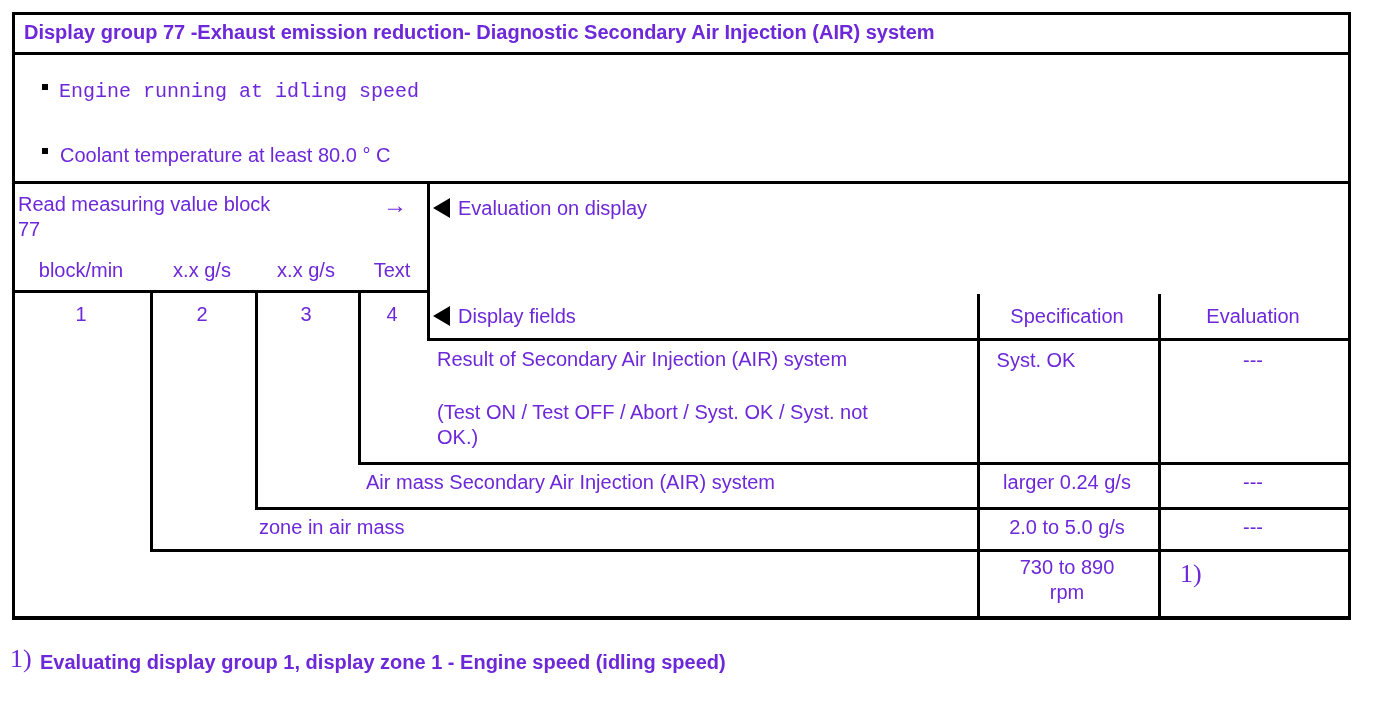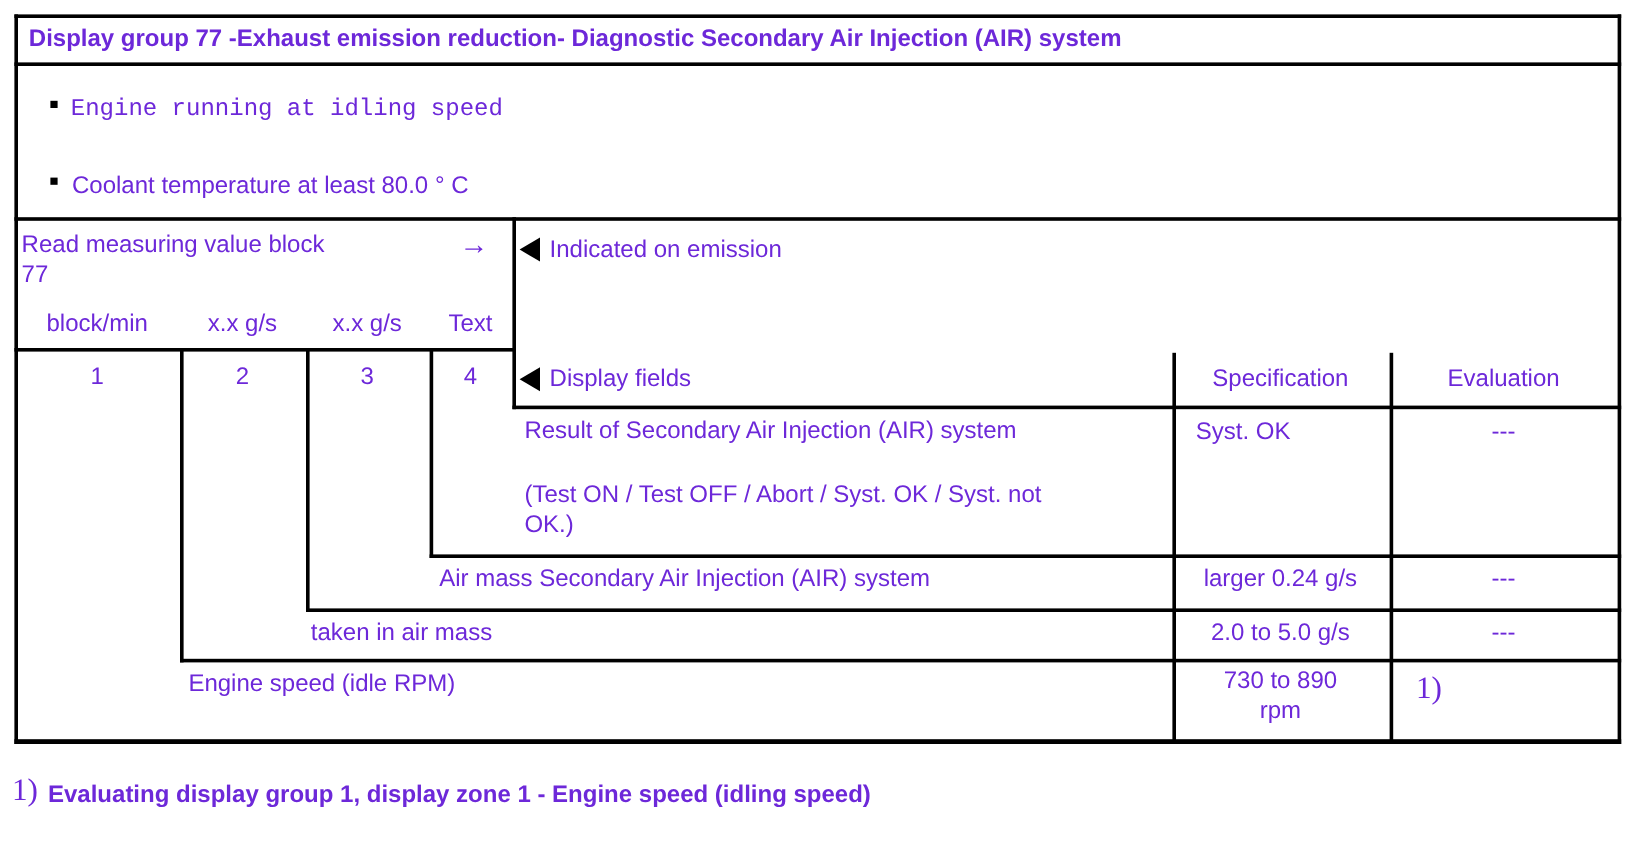--- a/index.html
+++ b/index.html
@@ -57,42 +57,41 @@
   <div class="txt ctr" style="left:202px;top:258px;">x.x g/s</div>
   <div class="txt ctr" style="left:306px;top:258px;">x.x g/s</div>
   <div class="txt ctr" style="left:392px;top:258px;">Text</div>
 
   <div class="txt ctr" style="left:81px;top:302px;">1</div>
   <div class="txt ctr" style="left:202px;top:302px;">2</div>
   <div class="txt ctr" style="left:306px;top:302px;">3</div>
   <div class="txt ctr" style="left:392px;top:302px;">4</div>
 
   <div class="ptr" style="left:433px;top:198px;"></div>
-  <div class="txt" style="left:458px;top:196px;">Indicated on emission</div>
+  <div class="txt" style="left:458px;top:196px;">Evaluation on display</div>
 
   <div class="ptr" style="left:433px;top:306px;"></div>
   <div class="txt" style="left:458px;top:304px;">Display fields</div>
   <div class="txt ctr" style="left:1067px;top:304px;">Specification</div>
   <div class="txt ctr" style="left:1253px;top:304px;">Evaluation</div>
 
   <div class="txt" style="left:437px;top:347px;">Result of Secondary Air Injection (AIR) system</div>
   <div class="txt wrap" style="left:437px;top:400px;">(Test ON / Test OFF / Abort / Syst. OK / Syst. not
 OK.)</div>
   <div class="txt ctr" style="left:1036px;top:348px;">Syst. OK</div>
   <div class="txt ctr" style="left:1253px;top:348px;">---</div>
 
   <div class="txt" style="left:366px;top:470px;">Air mass Secondary Air Injection (AIR) system</div>
   <div class="txt ctr" style="left:1067px;top:470px;">larger 0.24 g/s</div>
   <div class="txt ctr" style="left:1253px;top:470px;">---</div>
 
-  <div class="txt" style="left:259px;top:515px;">taken in air mass</div>
+  <div class="txt" style="left:259px;top:515px;">zone in air mass</div>
   <div class="txt ctr" style="left:1067px;top:515px;">2.0 to 5.0 g/s</div>
   <div class="txt ctr" style="left:1253px;top:515px;">---</div>
 
-  <div class="txt" style="left:157px;top:558px;">Engine speed (idle RPM)</div>
   <div class="txt ctr wrap" style="left:1067px;top:555px;">730 to 890
 rpm</div>
   <div class="txt serif" style="left:1180px;top:560px;">1)</div>
 
   <div class="txt serif" style="left:10px;top:645px;">1)</div>
   <div class="txt bold" style="left:40px;top:650px;">Evaluating display group 1, display zone 1 - Engine speed (idling speed)</div>
 
 </div>
 
 </body></html>

